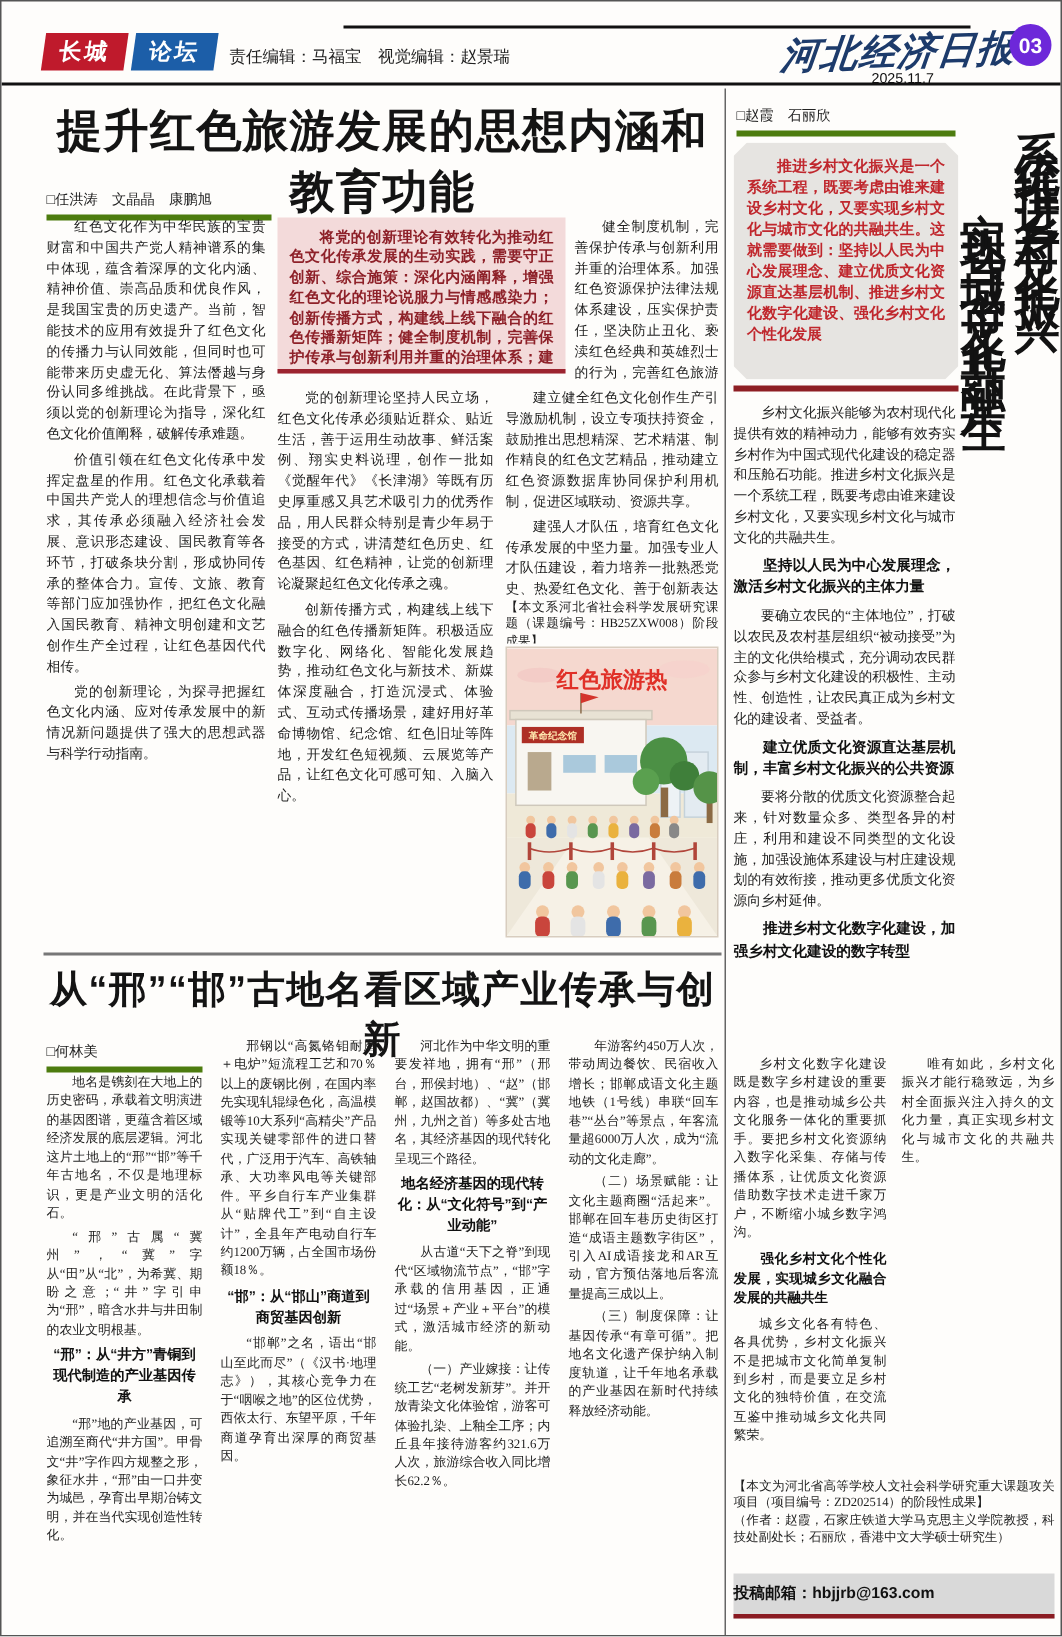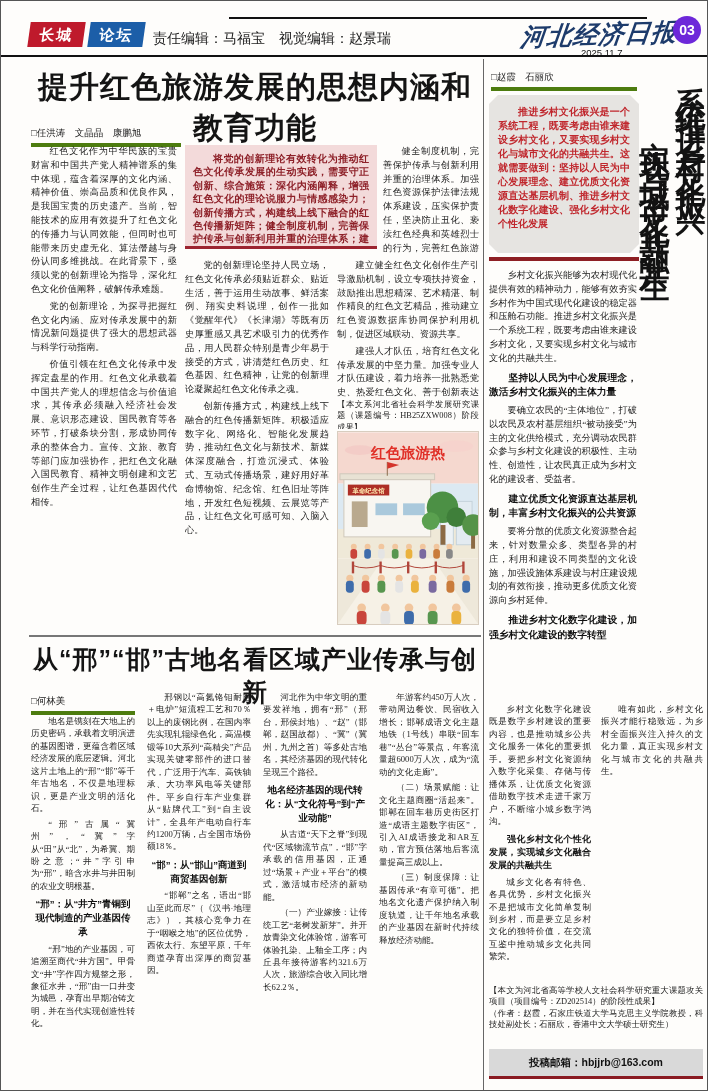--- a/index.html
+++ b/index.html
@@ -5,21 +5,21 @@
   * { margin:0; padding:0; box-sizing:border-box; }
   body { background:#e9e9e9; font-family:"Liberation Serif","DejaVu Serif",serif; }
   .page { position:relative; width:708px; height:1091px; background:#fefdfb; margin:0 auto;
           border:1px solid #555; overflow:hidden; }
   .rule { position:absolute; background:#111; }
   .badge { position:absolute; width:55px; height:25px; transform:skewX(-8deg);
            color:#fff; font-family:"Liberation Sans","DejaVu Sans",sans-serif;
            font-weight:bold; font-size:15px; text-align:center; line-height:25px; letter-spacing:2px;}
   .badge-red { background:#bf1a2c; }
   .badge-blue { background:#1c5ea8; }
-  .editors { position:absolute; font-size:14px; color:#222; font-family:"Liberation Sans","DejaVu Sans",sans-serif;}
+  .editors { position:absolute; font-size:11px; color:#222; font-family:"Liberation Sans","DejaVu Sans",sans-serif;}
   .masthead { position:absolute; font-style:italic; font-weight:900; font-size:25px; color:#1d3b6b;
               transform:skewX(-8deg) rotate(-2deg); letter-spacing:1px; white-space:nowrap;}
   .pageno { position:absolute; width:28px; height:28px; border-radius:50%; background:#6d28d9; color:#fff;
             font-family:"Liberation Sans","DejaVu Sans",sans-serif; font-weight:bold; font-size:14px;
             text-align:center; line-height:28px;}
   .date { position:absolute; font-size:9.5px; color:#111; font-family:"Liberation Sans","DejaVu Sans",sans-serif;}
   .headline { position:absolute; text-align:center; font-family:"Liberation Sans","DejaVu Sans",sans-serif;
               font-weight:900; color:#141414; letter-spacing:1px; }
   .byline { position:absolute; font-size:9.5px; color:#222; border-bottom:4px solid #4d7c0f; padding-bottom:3px;}
   .col { position:absolute; overflow:hidden; font-size:9.2px; line-height:1.5; color:#1d1d1d;
@@ -32,21 +32,21 @@
           font-family:"Liberation Sans","DejaVu Sans",sans-serif; font-size:9.8px; color:#111;}
   .quote1 { position:absolute; background:#f3dada; border-bottom:3px solid #9c2430; color:#8e2129;
             font-weight:bold; font-size:10px; line-height:1.34; padding:7px 8px; text-indent:2em;
             text-align:justify; overflow:hidden;}
   .quote3 { position:absolute; background:#e6e4e1; color:#c0272d; font-weight:bold; font-size:10px;
             line-height:1.4; padding:10px 9px; text-indent:2em; text-align:justify; overflow:hidden;
             clip-path:polygon(9px 0,calc(100% - 9px) 0,100% 9px,100% calc(100% - 9px),calc(100% - 9px) 100%,9px 100%,0 calc(100% - 9px),0 9px);}
   .vtitle { position:absolute; writing-mode:vertical-rl; font-family:"Liberation Sans","DejaVu Sans",sans-serif;
             font-weight:900; font-size:30px; color:#121212; letter-spacing:13px; line-height:1.05;}
   .notes { position:absolute; font-size:8.4px; line-height:1.35; color:#1d1d1d; text-align:justify; overflow:hidden;}
-  .emailbox { position:absolute; background:#d9d9d9; border-bottom:3px solid #8a1b22; text-align:center;
+  .emailbox { position:absolute; background:#d9d9d9; border-bottom:3px solid #8a1b22; 
               font-weight:bold; font-size:10.5px; color:#111; line-height:27px;
               font-family:"Liberation Sans","DejaVu Sans",sans-serif;}
   .illo { position:absolute; border:1px solid #d8cdbf; }
 </style>
 </head>
 <body>
 
 <div class="page">
 
   <div class="rule" style="left:228px;top:16px;width:418px;height:2px;"></div>
@@ -56,22 +56,22 @@
   <div class="masthead" style="left:520px;top:17px;">河北经济日报</div>
   <div class="pageno" style="left:672px;top:15px;">03</div>
   <div class="date" style="left:580px;top:46px;width:116px;">2025.11.7</div>
   <div class="rule" style="left:0;top:54px;width:708px;height:2px;"></div>
 
   <div class="headline" style="left:28px;top:66px;width:452px;font-size:30px;">提升红色旅游发展的思想内涵和教育功能</div>
   <div class="byline" style="left:30px;top:126px;width:150px;">□任洪涛　文晶晶　康鹏旭</div>
 
   <div class="col" style="left:30px;top:144px;width:146px;height:482px;">
     <p class="p">红色文化作为中华民族的宝贵财富和中国共产党人精神谱系的集中体现，蕴含着深厚的文化内涵、精神价值、崇高品质和优良作风，是我国宝贵的历史遗产。当前，智能技术的应用有效提升了红色文化的传播力与认同效能，但同时也可能带来历史虚无化、算法僭越与身份认同多维挑战。在此背景下，亟须以党的创新理论为指导，深化红色文化价值阐释，破解传承难题。</p>
+    <p class="p">价值引领在红色文化传承中发挥定盘星的作用。红色文化承载着中国共产党人的理想信念与价值追求，其传承必须融入经济社会发展、意识形态建设、国民教育等各环节，打破条块分割，形成协同传承的整体合力。宣传、文旅、教育等部门应加强协作，把红色文化融入国民教育、精神文明创建和文艺创作生产全过程，让红色基因代代相传。</p>
     <p class="p">党的创新理论，为探寻把握红色文化内涵、应对传承发展中的新情况新问题提供了强大的思想武器与科学行动指南。</p>
-    <p class="p">价值引领在红色文化传承中发挥定盘星的作用。红色文化承载着中国共产党人的理想信念与价值追求，其传承必须融入经济社会发展、意识形态建设、国民教育等各环节，打破条块分割，形成协同传承的整体合力。宣传、文旅、教育等部门应加强协作，把红色文化融入国民教育、精神文明创建和文艺创作生产全过程，让红色基因代代相传。</p>
   </div>
 
   <div class="quote1" style="left:184px;top:144px;width:192px;height:104px;">将党的创新理论有效转化为推动红色文化传承发展的生动实践，需要守正创新、综合施策：深化内涵阐释，增强红色文化的理论说服力与情感感染力；创新传播方式，构建线上线下融合的红色传播新矩阵；健全制度机制，完善保护传承与创新利用并重的治理体系；建强人才队伍，培育红色文化传承发展的中坚力量</div>
 
   <div class="col" style="left:184px;top:258px;width:144px;height:368px;">
     <p class="p">党的创新理论坚持人民立场，红色文化传承必须贴近群众、贴近生活，善于运用生动故事、鲜活案例、翔实史料说理，创作一批如《觉醒年代》《长津湖》等既有历史厚重感又具艺术吸引力的优秀作品，用人民群众特别是青少年易于接受的方式，讲清楚红色历史、红色基因、红色精神，让党的创新理论凝聚起红色文化传承之魂。</p>
     <p class="p">创新传播方式，构建线上线下融合的红色传播新矩阵。积极适应数字化、网络化、智能化发展趋势，推动红色文化与新技术、新媒体深度融合，打造沉浸式、体验式、互动式传播场景，建好用好革命博物馆、纪念馆、红色旧址等阵地，开发红色短视频、云展览等产品，让红色文化可感可知、入脑入心。</p>
   </div>
 
   <div class="col" style="left:382px;top:144px;width:96px;height:110px;">

